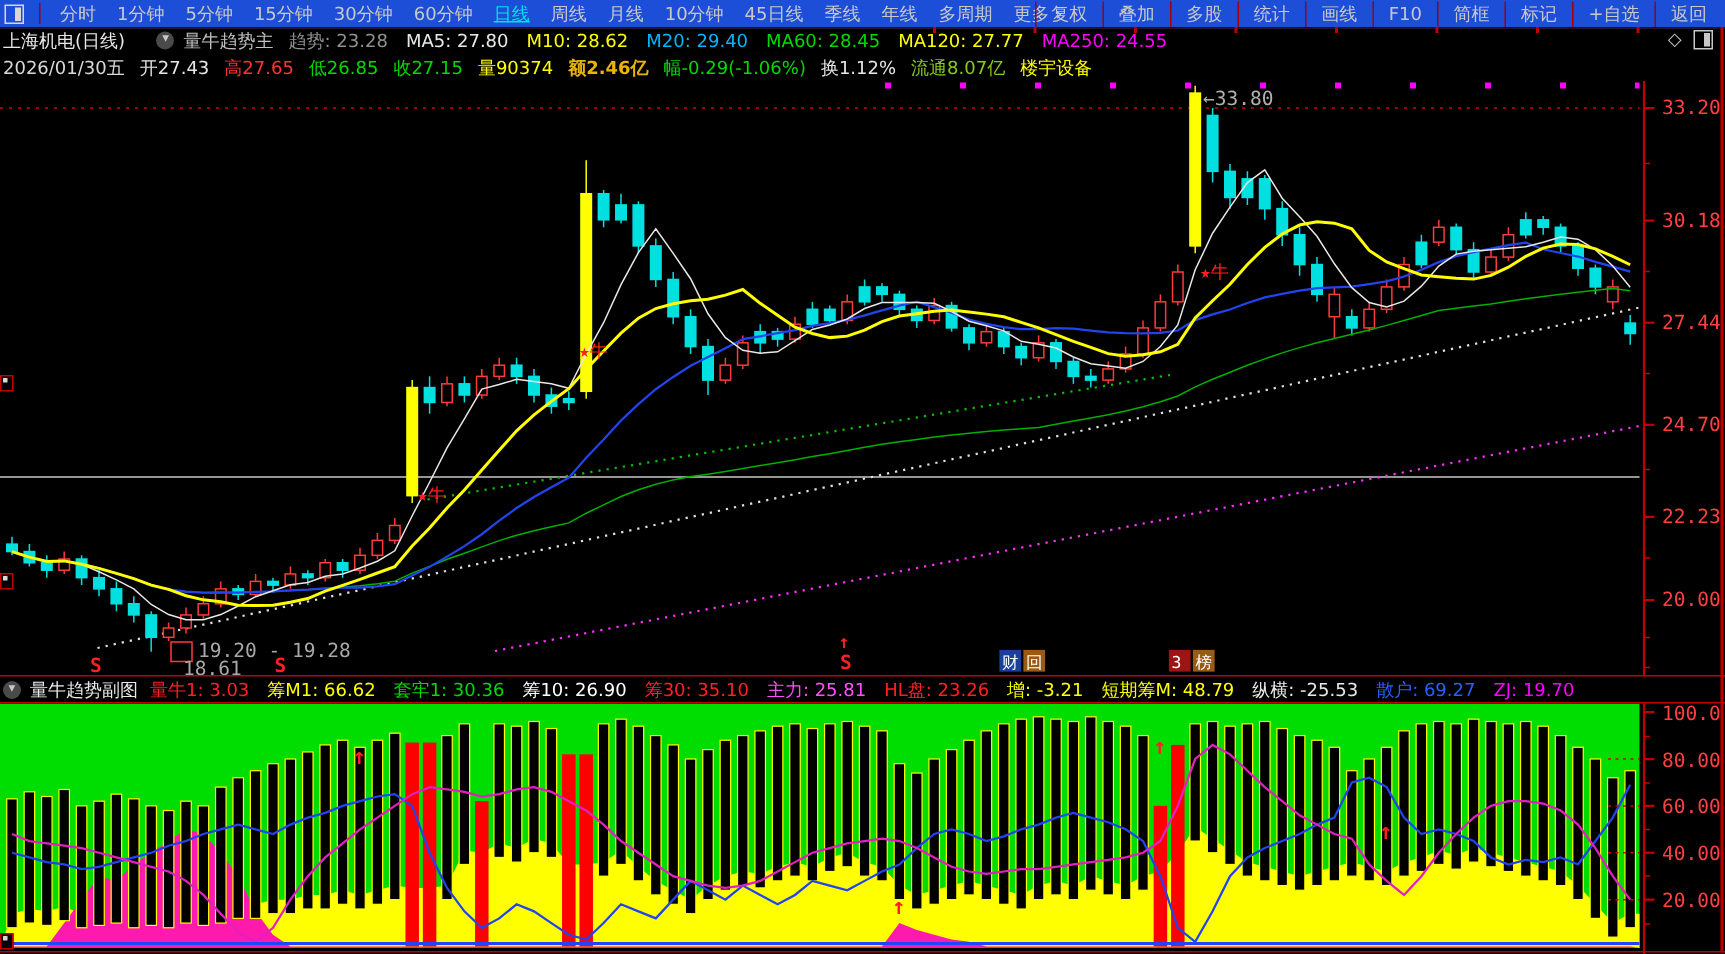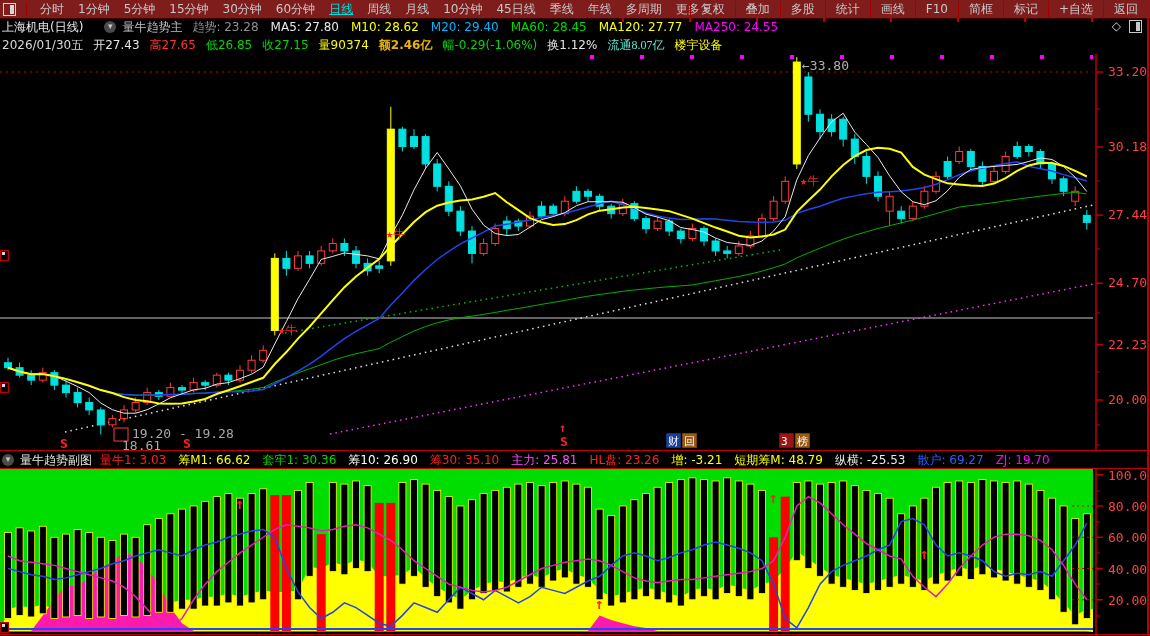--- a/index.html
+++ b/index.html
@@ -1,19 +1,19 @@
 <!DOCTYPE html>
 <html><head>
 <meta charset="utf-8">
 <style>
   html,body{margin:0;padding:0;background:#000;}
   #app{position:relative;width:1150px;height:636px;background:#000;overflow:hidden;
        font-family:"DejaVu Sans",sans-serif;font-size:12px;color:#d0d0d0;}
   
-  #toolbar{position:absolute;left:0;top:0;width:1150px;height:18px;background:#7f1d1d;
+  #toolbar{position:absolute;left:0;top:0;width:1150px;height:18px;background:#1d4ed8;
            border-bottom:1px solid #400000;display:flex;align-items:center;white-space:nowrap;}
   #tb-icon{width:11px;height:11px;border:1px solid #d8d8d8;margin:0 4px 0 3px;position:relative;flex:0 0 auto;}
   #tb-icon .half{position:absolute;right:1px;top:1px;bottom:1px;width:4px;background:#d8d8d8;}
   .tb-sep{width:1px;height:14px;background:#a00000;margin:0 6px;flex:0 0 auto;}
   .tb-item{margin:0 7px;color:#c8c8c8;cursor:default;flex:0 0 auto;}
   .tb-item.active{color:#00e0e0;text-decoration:underline;}
   #toolbar-right{position:absolute;right:2px;top:0;height:18px;display:flex;align-items:center;}
   .tbr-item{padding:0 10px;color:#c8c8c8;border-left:1px solid #a00000;line-height:17px;}
   
   #info-row{position:absolute;left:2px;top:18px;width:1146px;height:18px;display:flex;align-items:center;white-space:nowrap;}
@@ -97,21 +97,21 @@
   <div id="quote-row">
       <span style="color: rgb(216, 216, 216);">2026/01/30五</span>
       <span style="color: #e5e5e5;">开27.43</span>
       <span style="color: rgb(255, 50, 50);">高27.65</span>
       <span style="color: rgb(0, 216, 0);">低26.85</span>
       <span style="color: rgb(0, 216, 0); text-align: center;">收27.15</span>
       <span style="color: rgb(255, 255, 0);">量90374</span>
       <span style="color: #eab308; font-weight: bold;">额2.46亿</span>
       <span style="color: rgb(0, 216, 0);">幅-0.29(-1.06%)</span>
       <span style="color: #e5e5e5;">换1.12%</span>
-      <span style="color: #5eead4; font-family: Liberation Serif, serif;">流通8.07亿</span>
+      <span style="color: #84cc16;">流通8.07亿</span>
       <span style="color: rgb(255, 255, 0);">楼宇设备</span>
     </div>
   <div id="ruler">
       <div class="ruler-tick" style="left: 622px;"></div>
       <div class="ruler-tick" style="left: 689px;"></div>
       <div class="ruler-tick" style="left: 756px;"></div>
       <div class="ruler-tick" style="left: 823px;"></div>
       <div class="ruler-tick" style="left: 890px;"></div>
       <div class="ruler-tick" style="left: 957px;"></div>
       <div class="ruler-tick" style="left: 1024px;"></div>

